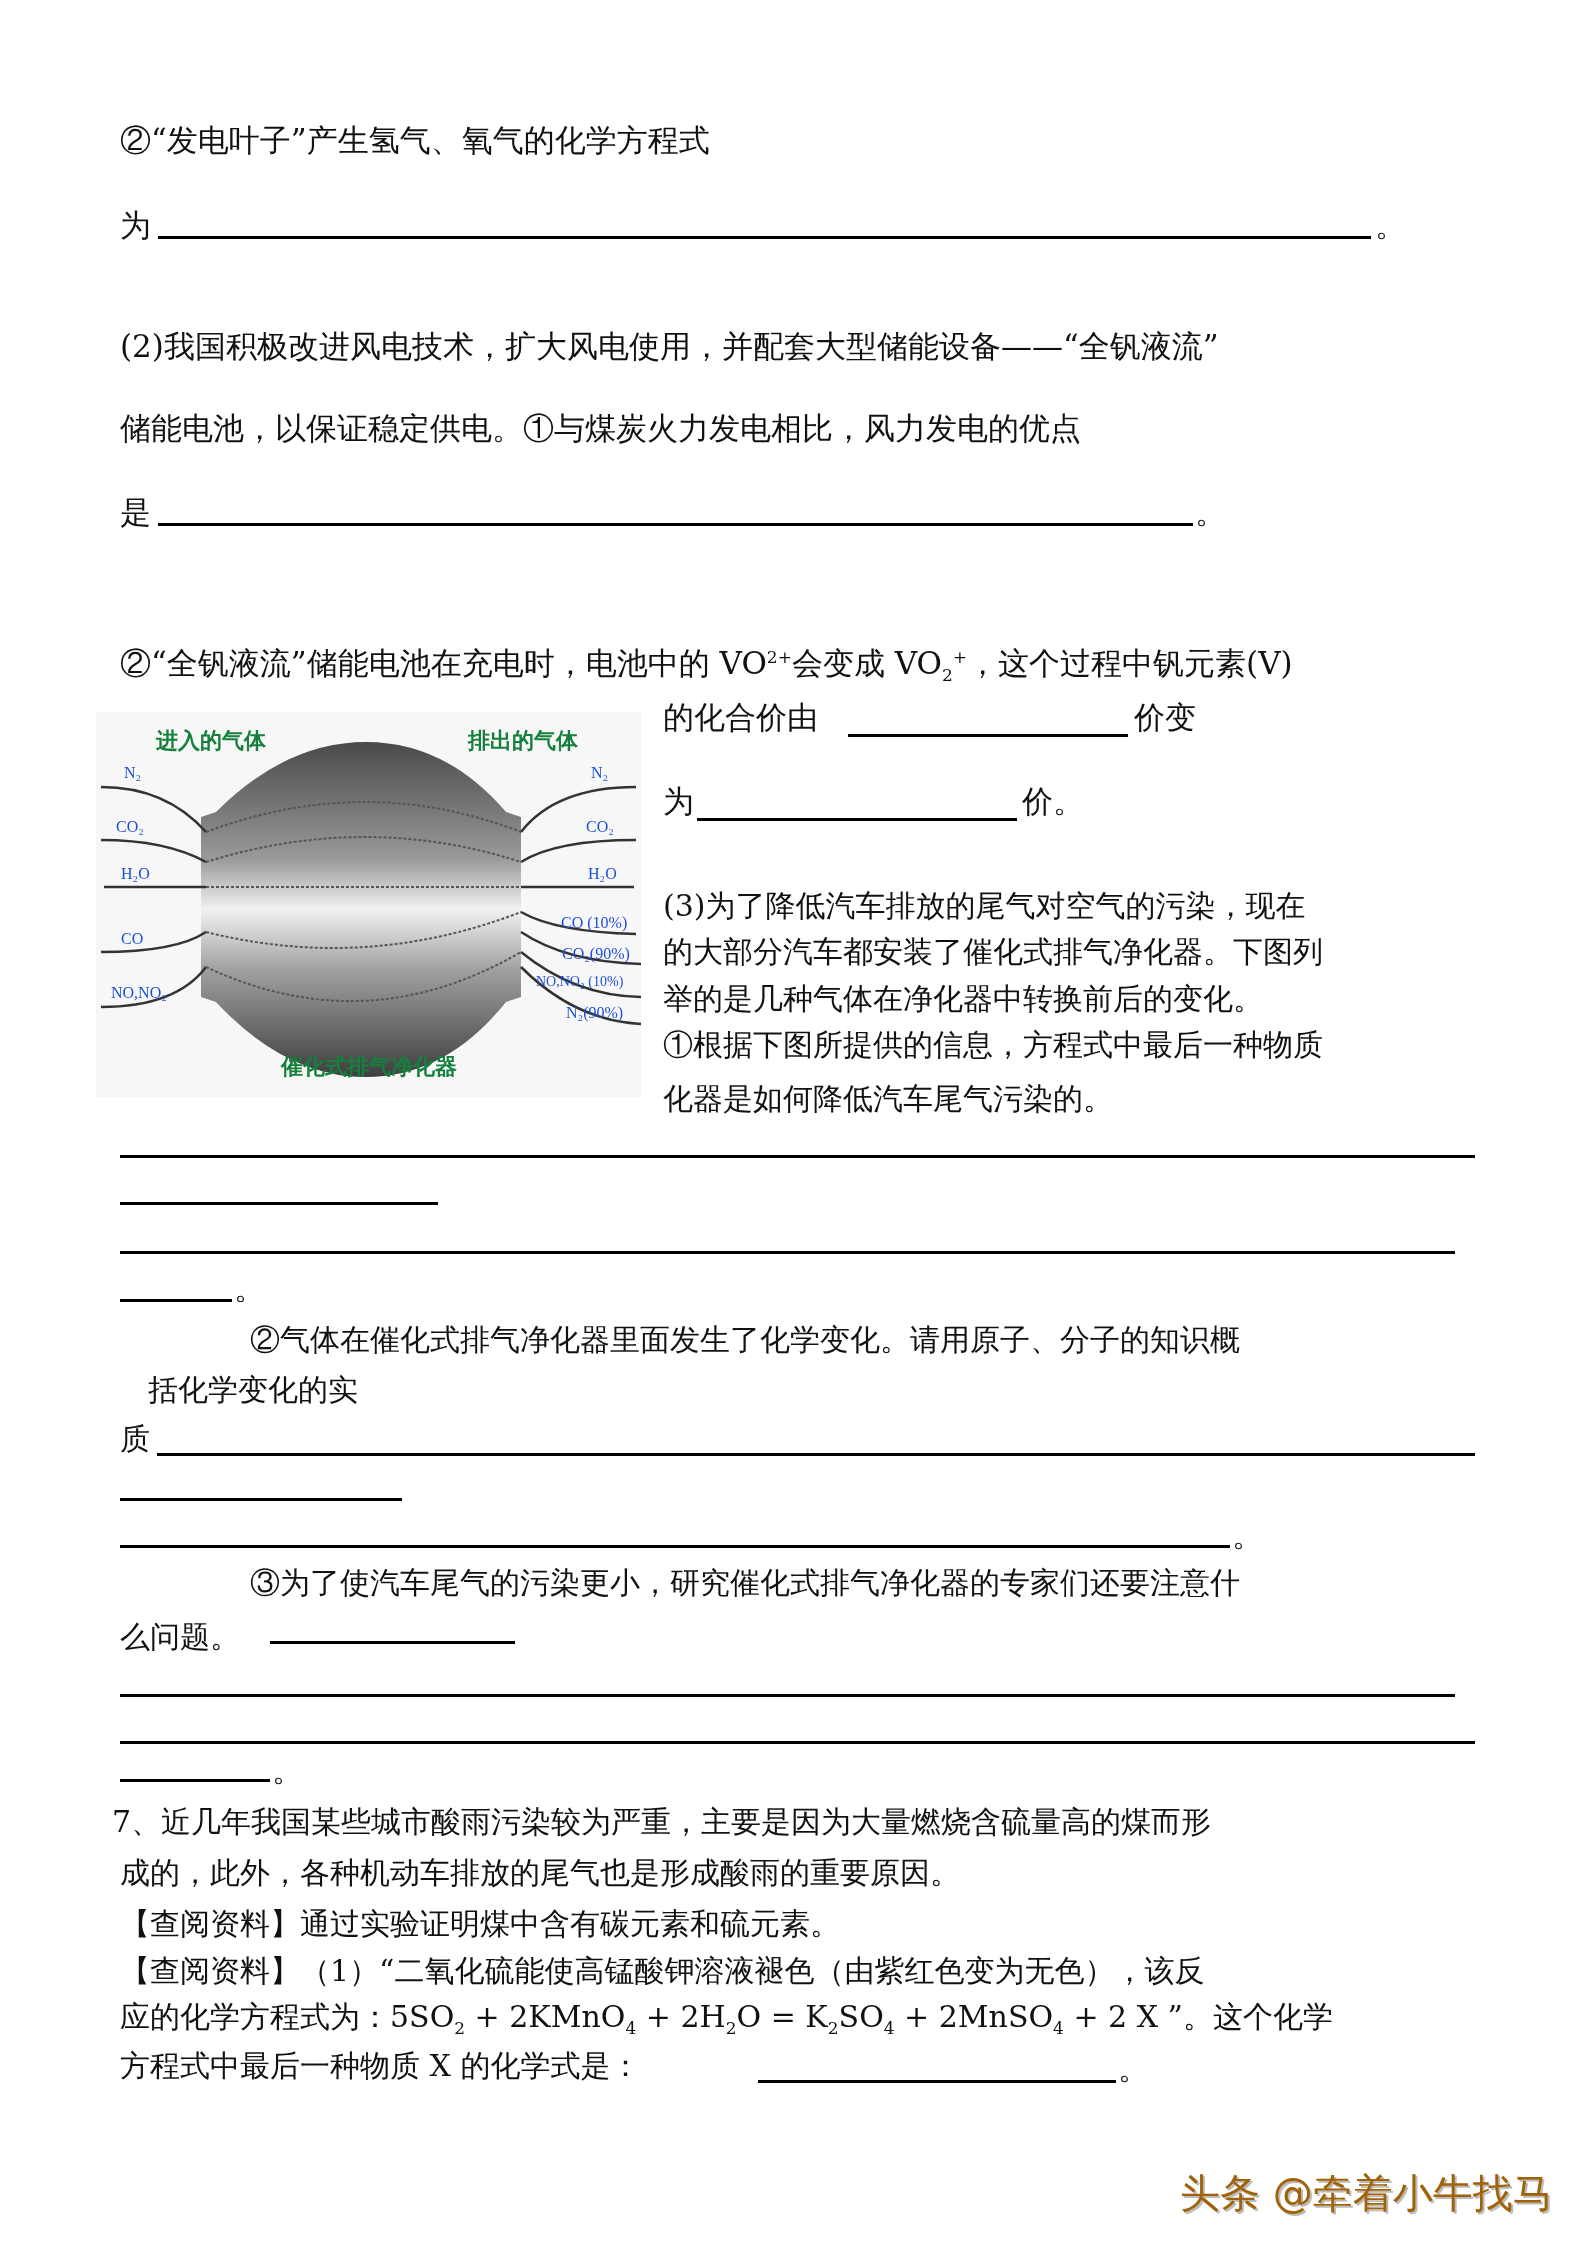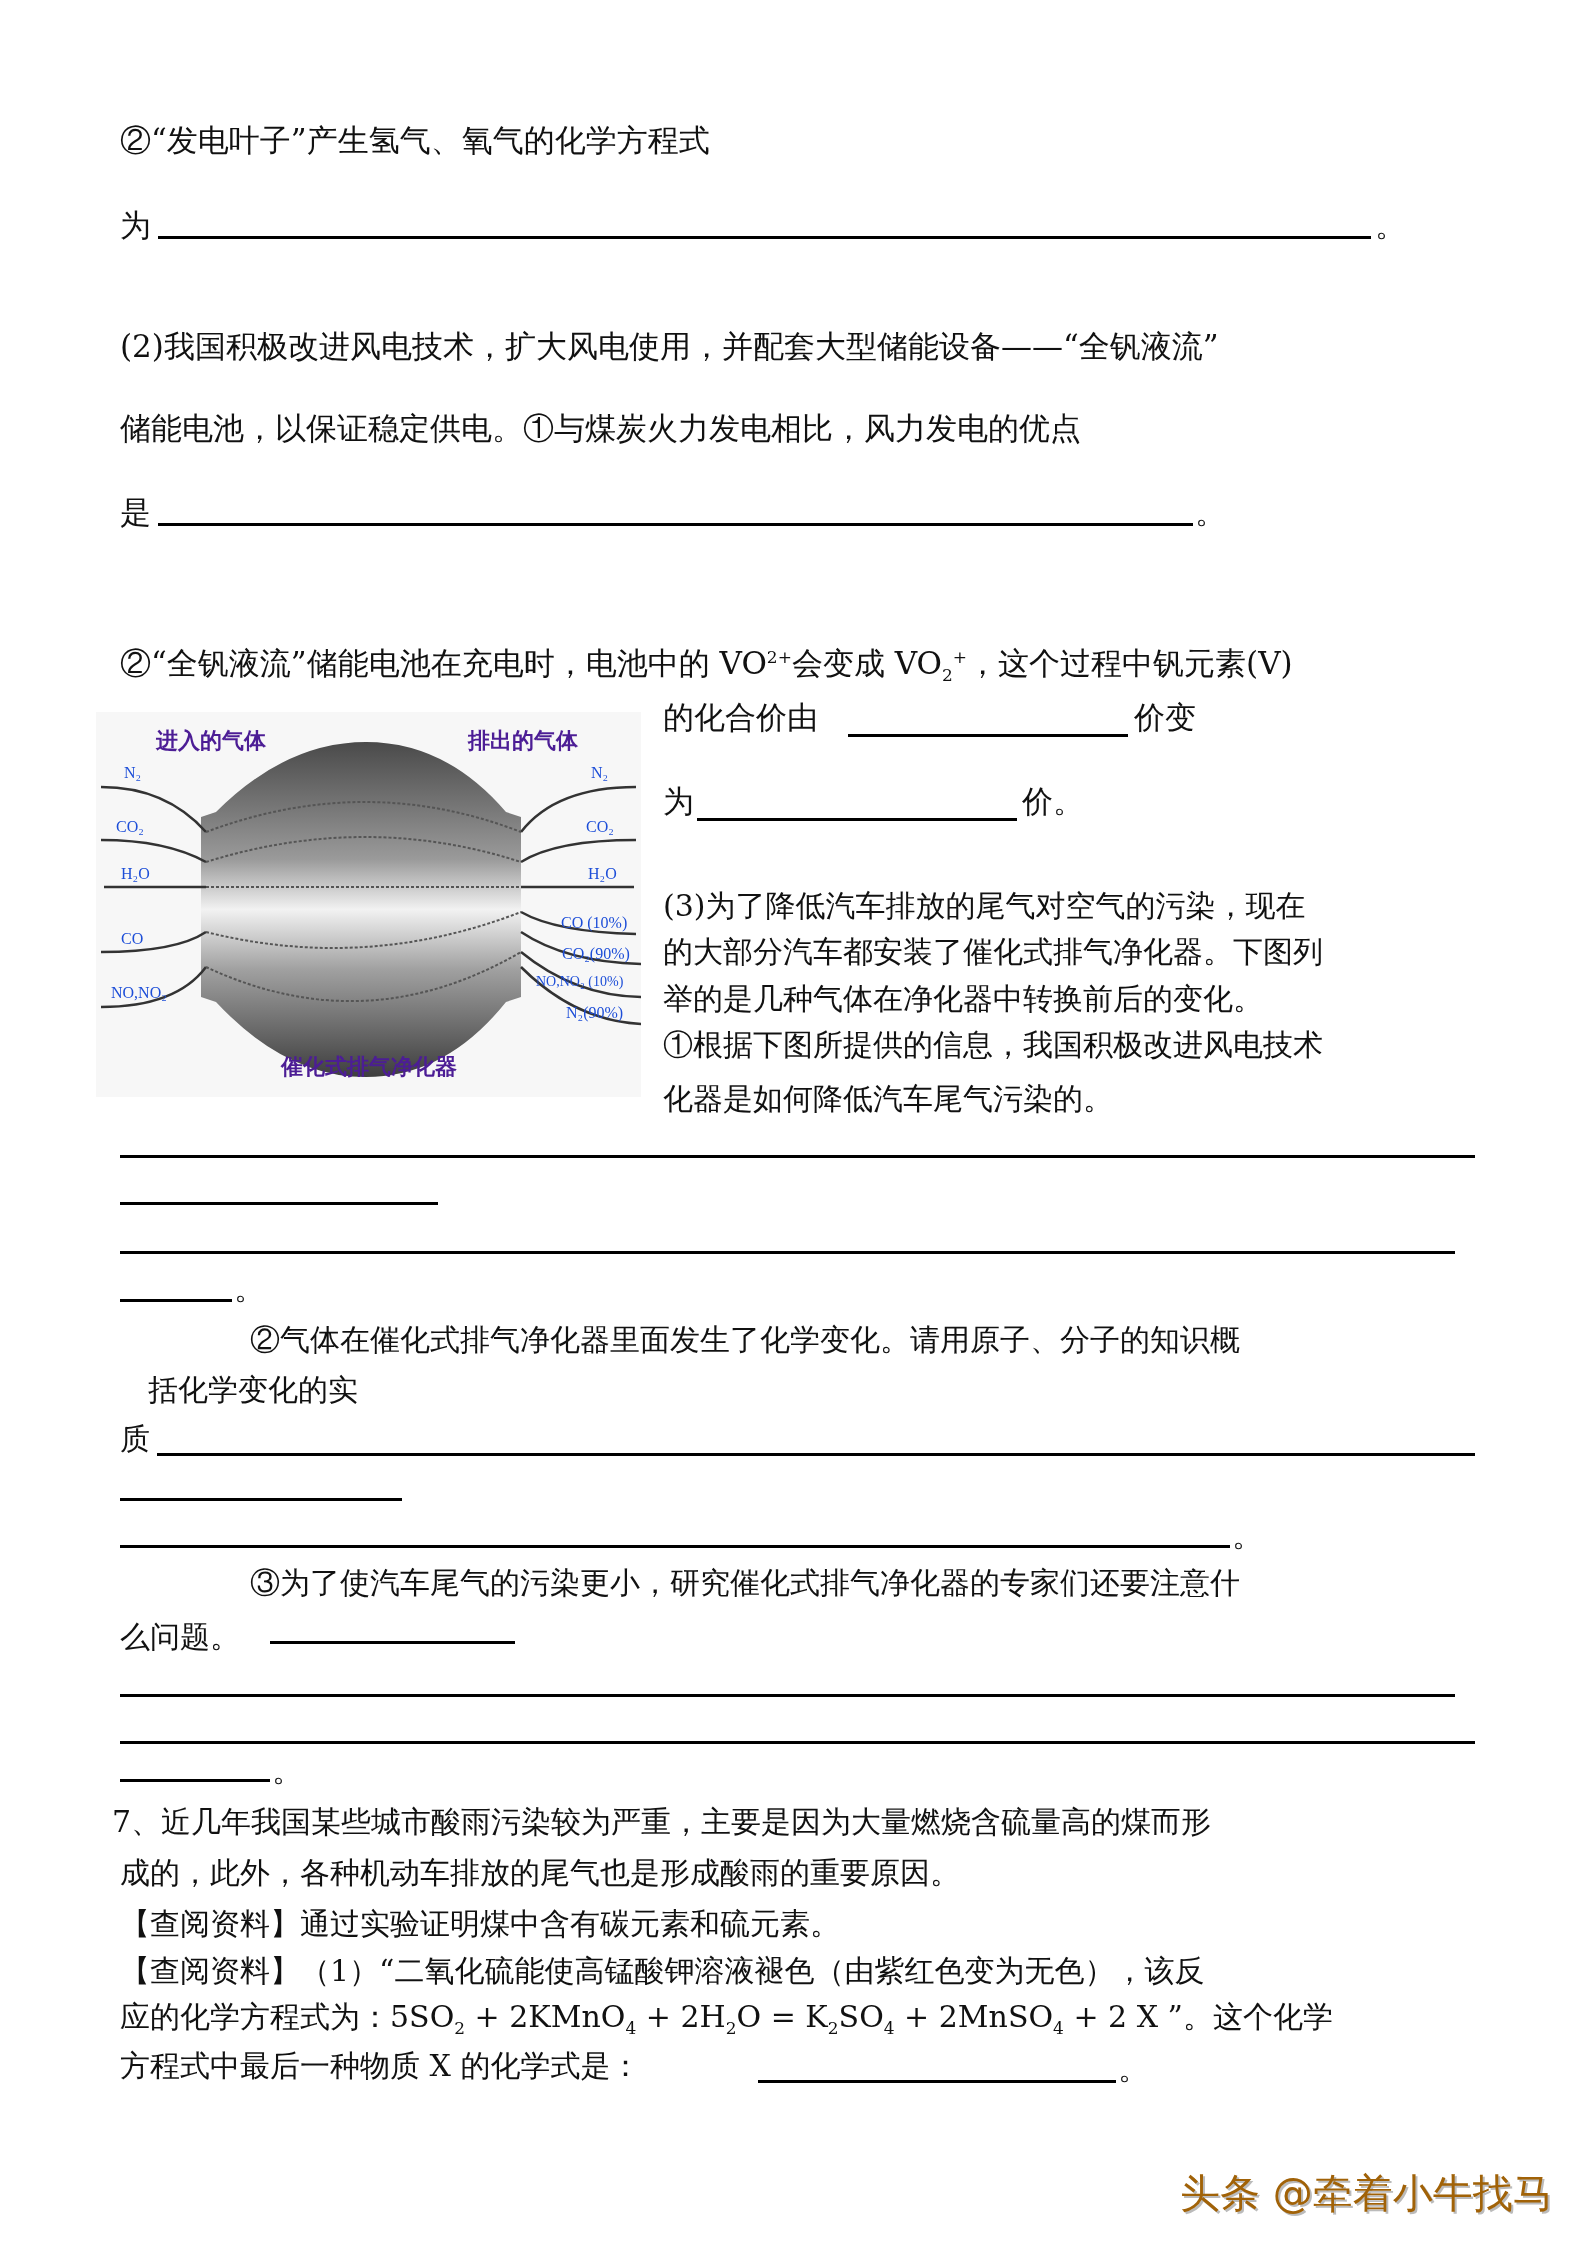--- a/index.html
+++ b/index.html
@@ -3,21 +3,21 @@
 <meta charset="utf-8">
 <style>
   html, body { margin:0; padding:0; background:#ffffff; }
   body { width:1587px; height:2245px; position:relative; overflow:hidden;
          font-family:"DejaVu Serif","Liberation Serif",serif; color:#111; }
   .t { position:absolute; white-space:nowrap; font-size:31px; line-height:40px; }
   .tb { position:absolute; white-space:nowrap; font-size:30px; line-height:40px; }
   .ul { position:absolute; height:3px; background:#000; }
   sup, sub { font-size:17px; line-height:0; }
   .figure { position:absolute; left:96px; top:712px; width:545px; height:385px; background:#f7f7f7; overflow:hidden; }
-  .fig-label { position:absolute; font-family:"DejaVu Sans","Liberation Sans",sans-serif; font-weight:bold; color:#4c1d95; font-size:22px; white-space:nowrap; }
+  .fig-label { position:absolute; font-family:"DejaVu Sans","Liberation Sans",sans-serif; font-weight:bold; color:#15803d; font-size:22px; white-space:nowrap; }
   .gas { position:absolute; font-family:"Liberation Serif","DejaVu Serif",serif; color:#1d4ed8; font-size:16px; white-space:nowrap; }
   .watermark { position:absolute; left:1180px; top:2166px; font-family:"DejaVu Sans","Liberation Sans",sans-serif; font-size:40px; color:#a16207; text-shadow:2px 2px 0 #bbb; white-space:nowrap; }
 </style>
 </head>
 <body>
 
 <div class="t" style="left:120px;top:120px;">②“发电叶子”产生氢气、氧气的化学方程式</div>
 <div class="t" style="left:120px;top:205px;">为</div>
 <div class="ul" style="left:158px;top:236px;width:1213px;"></div>
 <div class="t" style="left:1375px;top:205px;">。</div>
@@ -86,21 +86,21 @@
 <div class="t" style="left:663px;top:697px;">的化合价由</div>
 <div class="ul" style="left:848px;top:734px;width:280px;"></div>
 <div class="t" style="left:1134px;top:697px;">价变</div>
 <div class="t" style="left:663px;top:781px;">为</div>
 <div class="ul" style="left:697px;top:818px;width:320px;"></div>
 <div class="t" style="left:1022px;top:781px;">价。</div>
 
 <div class="tb" style="left:663px;top:886px;">(3)为了降低汽车排放的尾气对空气的污染，现在</div>
 <div class="tb" style="left:663px;top:932px;">的大部分汽车都安装了催化式排气净化器。下图列</div>
 <div class="tb" style="left:663px;top:979px;">举的是几种气体在净化器中转换前后的变化。</div>
-<div class="tb" style="left:663px;top:1025px;">①根据下图所提供的信息，我国积极改进风电技术</div>
+<div class="tb" style="left:663px;top:1025px;">①根据下图所提供的信息，方程式中最后一种物质</div>
 <div class="tb" style="left:663px;top:1079px;">化器是如何降低汽车尾气污染的。</div>
 
 <div class="ul" style="left:120px;top:1155px;width:1355px;"></div>
 <div class="ul" style="left:120px;top:1202px;width:318px;"></div>
 <div class="ul" style="left:120px;top:1251px;width:1335px;"></div>
 <div class="ul" style="left:120px;top:1299px;width:112px;"></div>
 <div class="t" style="left:234px;top:1268px;">。</div>
 
 <div class="tb" style="left:250px;top:1320px;">②气体在催化式排气净化器里面发生了化学变化。请用原子、分子的知识概</div>
 <div class="tb" style="left:120px;top:1370px;margin-left:28px;">括化学变化的实</div>

